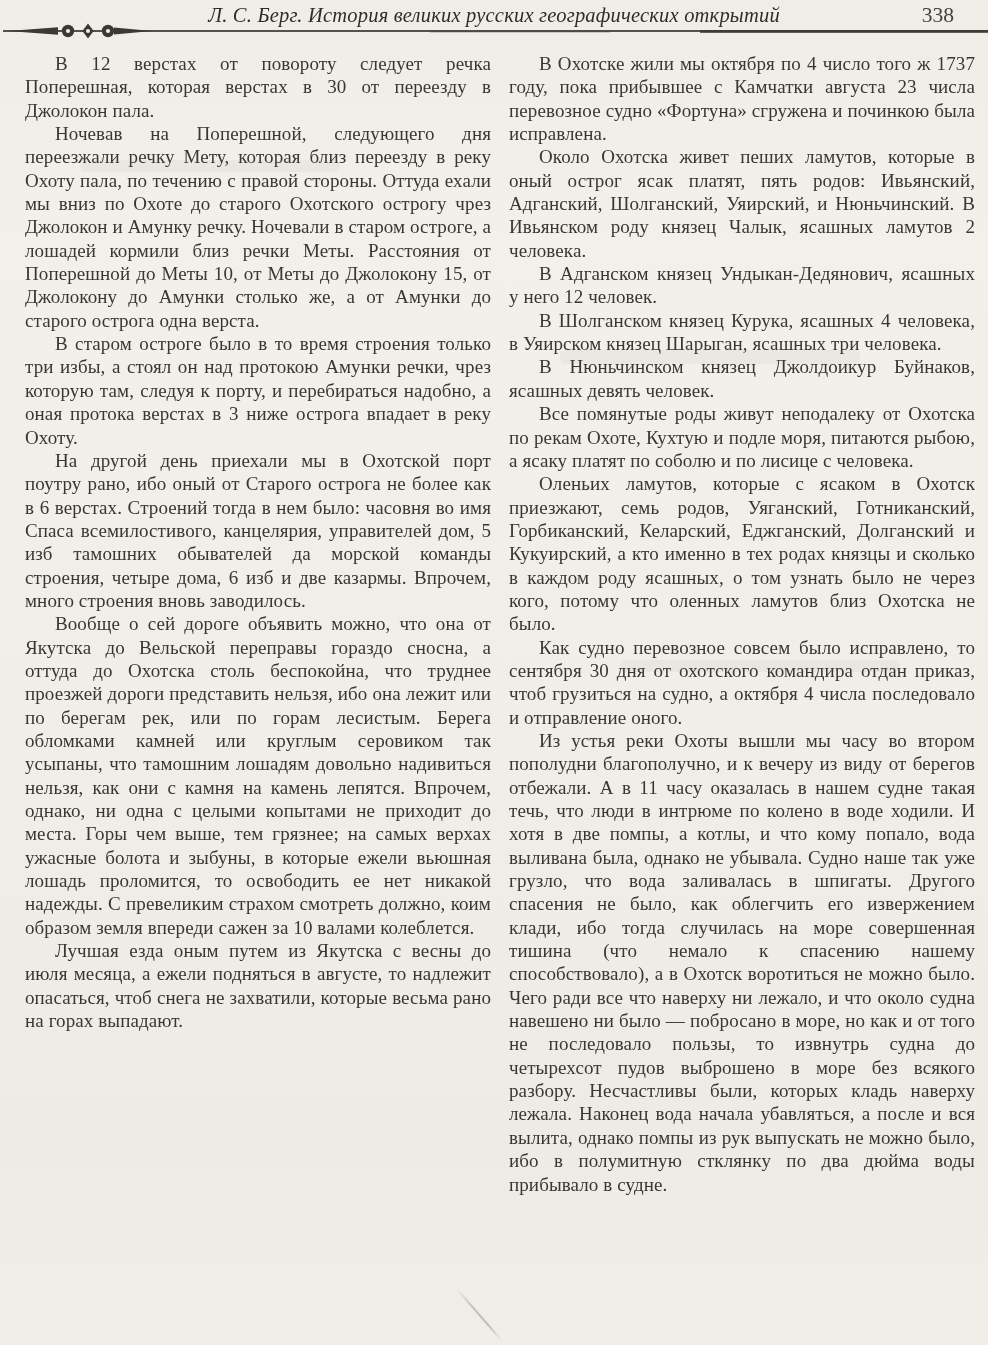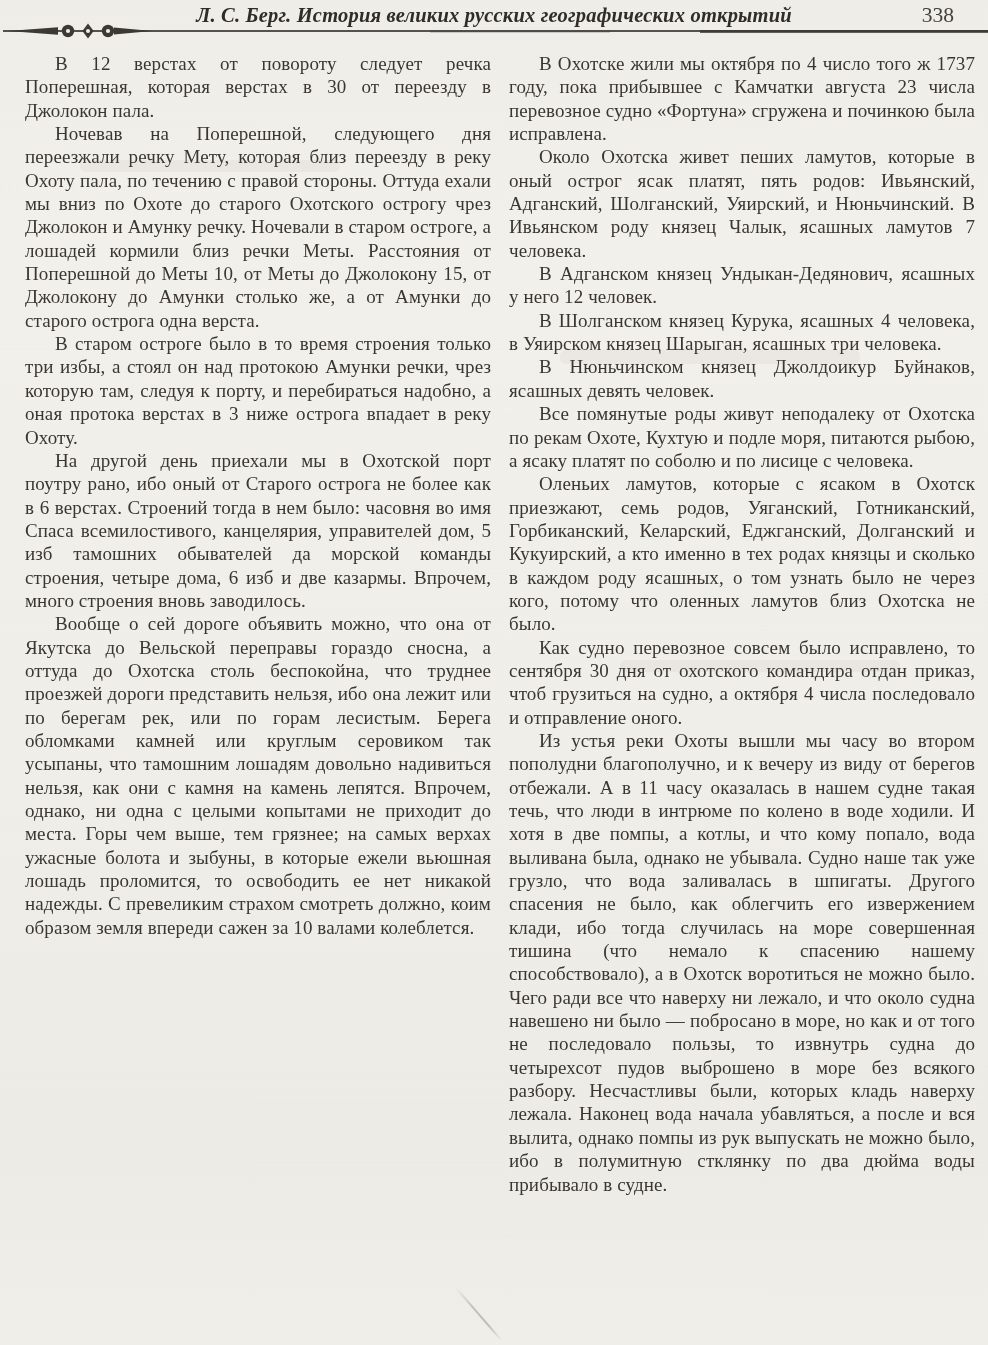--- a/index.html
+++ b/index.html
@@ -19,21 +19,21 @@
 
   
   .header {
     position: absolute;
     top: 2px; left: 0; right: 0;
     height: 30px;
   }
   .running-title {
     text-align: center;
     font-style: italic;
-    font-weight: bold;
+    font-weight: normal;
     font-size: 20.5px;
     letter-spacing: 0.2px;
     color: #2f2d29;
     padding-top: 2px;
   }
   .page-number {
     position: absolute;
     top: 1px;
     right: 34px;
     font-size: 21.5px;
@@ -111,24 +111,25 @@
     <polygon points="114,5.6 152,9 114,12.4" fill="#3c3935"></polygon>
   </svg>
 
   <div class="columns">
     <div class="col">
       <p>В 12 верстах от повороту следует речка Поперешная, которая верстах в 30 от переезду в Джолокон пала.</p>
       <p>Ночевав на Поперешной, следующего дня переезжали речку Мету, которая близ переезду в реку Охоту пала, по течению с правой стороны. Оттуда ехали мы вниз по Охоте до старого Охотского острогу чрез Джолокон и Амунку речку. Ночевали в старом остроге, а лошадей кормили близ речки Меты. Расстояния от Поперешной до Меты 10, от Меты до Джолокону 15, от Джолокону до Амунки столько же, а от Амунки до старого острога одна верста.</p>
       <p>В старом остроге было в то время строения только три избы, а стоял он над протокою Амунки речки, чрез которую там, следуя к порту, и перебираться надобно, а оная протока верстах в 3 ниже острога впадает в реку Охоту.</p>
       <p>На другой день приехали мы в Охотской порт поутру рано, ибо оный от Старого острога не более как в 6 верстах. Строений тогда в нем было: часовня во имя Спаса всемилостивого, канцелярия, управителей дом, 5 изб тамошних обывателей да морской команды строения, четыре дома, 6 изб и две казармы. Впрочем, много строения вновь заводилось.</p>
       <p>Вообще о сей дороге объявить можно, что она от Якутска до Вельской переправы гораздо сносна, а оттуда до Охотска столь беспокойна, что труднее проезжей дороги представить нельзя, ибо она лежит или по берегам рек, или по горам лесистым. Берега обломками камней или круглым серовиком так усыпаны, что тамошним лошадям довольно надивиться нельзя, как они с камня на камень лепятся. Впрочем, однако, ни одна с целыми копытами не приходит до места. Горы чем выше, тем грязнее; на самых верхах ужасные болота и зыбуны, в которые ежели вьюшная лошадь проломится, то освободить ее нет никакой надежды. С превеликим страхом смотреть должно, коим образом земля впереди сажен за 10 валами колеблется.</p>
+      <p>Лучшая езда оным путем из Якутска с весны до июля месяца, а ежели подняться в августе, то надлежит опасаться, чтоб снега не захватили, которые весьма рано на горах выпадают.</p>
     </div>
     <div class="col">
       <p>В Охотске жили мы октября по 4 число того ж 1737 году, пока прибывшее с Камчатки августа 23 числа перевозное судно «Фортуна» сгружена и починкою была исправлена.</p>
-      <p>Около Охотска живет пеших ламутов, которые в оный острог ясак платят, пять родов: Ивьянский, Адганский, Шолганский, Уяирский, и Нюньчинский. В Ивьянском роду князец Чалык, ясашных ламутов 7 человека.</p>
+      <p>Около Охотска живет пеших ламутов, которые в оный острог ясак платят, пять родов: Ивьянский, Адганский, Шолганский, Уяирский, и Нюньчинский. В Ивьянском роду князец Чалык, ясашных ламутов 2 человека.</p>
       <p>В Адганском князец Ундыкан-Дедянович, ясашных у него 12 человек.</p>
       <p>В Шолганском князец Курука, ясашных 4 человека, в Уяирском князец Шарыган, ясашных три человека.</p>
       <p>В Нюньчинском князец Джолдоикур Буйнаков, ясашных девять человек.</p>
       <p>Все помянутые роды живут неподалеку от Охотска по рекам Охоте, Кухтую и подле моря, питаются рыбою, а ясаку платят по соболю и по лисице с человека.</p>
       <p>Оленьих ламутов, которые с ясаком в Охотск приезжают, семь родов, Уяганский, Готниканский, Горбиканский, Келарский, Еджганский, Долганский и Кукуирский, а кто именно в тех родах князцы и сколько в каждом роду ясашных, о том узнать было не через кого, потому что оленных ламутов близ Охотска не было.</p>
       <p>Как судно перевозное совсем было исправлено, то сентября 30 дня от охотского командира отдан приказ, чтоб грузиться на судно, а октября 4 числа последовало и отправление оного.</p>
       <p>Из устья реки Охоты вышли мы часу во втором пополудни благополучно, и к вечеру из виду от берегов отбежали. А в 11 часу оказалась в нашем судне такая течь, что люди в интрюме по колено в воде ходили. И хотя в две помпы, а котлы, и что кому попало, вода выливана была, однако не убывала. Судно наше так уже грузло, что вода заливалась в шпигаты. Другого спасения не было, как облегчить его извержением клади, ибо тогда случилась на море совершенная тишина (что немало к спасению нашему способствовало), а в Охотск воротиться не можно было. Чего ради все что наверху ни лежало, и что около судна навешено ни было — побросано в море, но как и от того не последовало пользы, то извнутрь судна до четырехсот пудов выброшено в море без всякого разбору. Несчастливы были, которых кладь наверху лежала. Наконец вода начала убавляться, а после и вся вылита, однако помпы из рук выпускать не можно было, ибо в полумитную стклянку по два дюйма воды прибывало в судне.</p>
     </div>
   </div>
 

